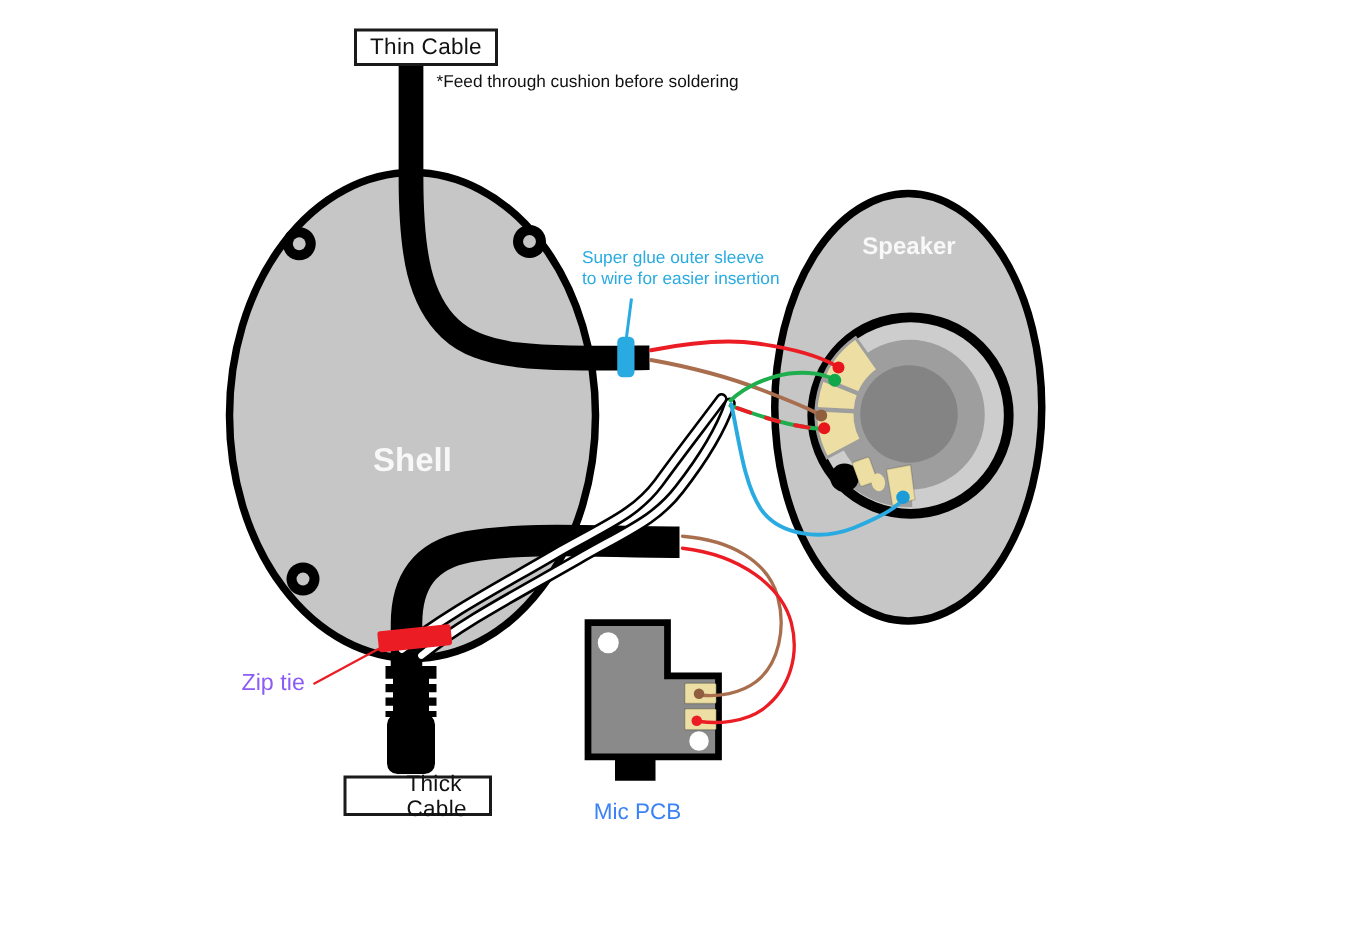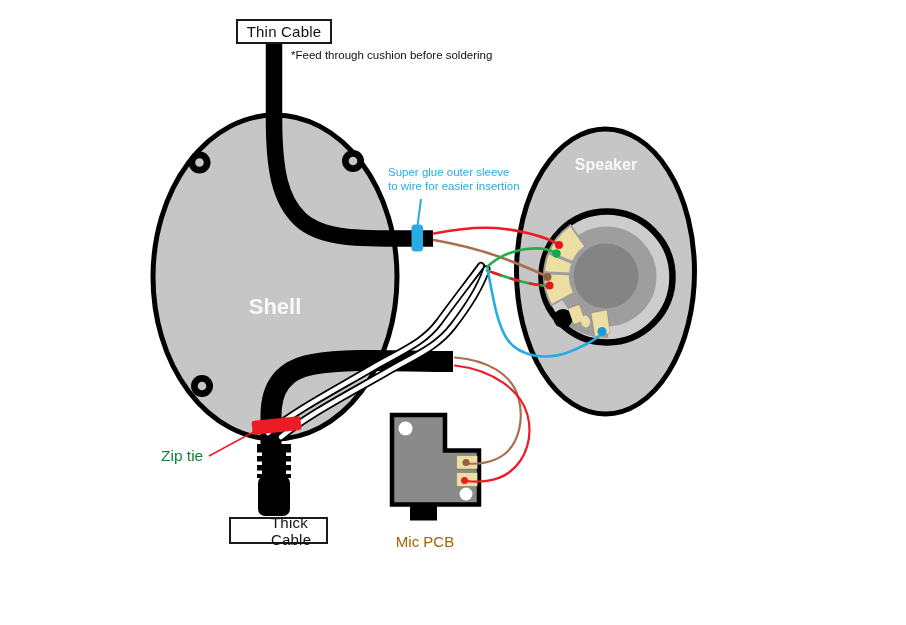--- a/index.html
+++ b/index.html
@@ -10,22 +10,22 @@
   #diagram-svg{position:absolute;left:0;top:0;}
   .lbl{position:absolute;white-space:nowrap;}
   .boxlabel{
     position:absolute;box-sizing:border-box;background:#ffffff;border:2px solid #1a1a1a;
     display:flex;align-items:center;justify-content:center;
     font-size:15px;color:#111;letter-spacing:.2px;
   }
   .note-black{font-size:11.5px;color:#111;}
   .note-blue{font-size:11.5px;color:#29abe2;line-height:14px;}
   .big-white{color:#f8f8f8;text-align:center;font-weight:bold;}
-  .red-label{font-size:15.5px;color:#15803d;}
-  .pcb-label{font-size:15px;color:#a16207;text-align:center;line-height:21px;}
+  .red-label{font-size:15.5px;color:#8b5cf6;}
+  .pcb-label{font-size:15px;color:#3b82f6;text-align:center;line-height:21px;}
 </style>
 </head>
 <body>
 
 <div id="canvas">
 
   <svg id="diagram-svg" width="906" height="625" viewBox="0 0 906 625">
 
     <ellipse cx="275" cy="277" rx="122" ry="162" fill="#c6c6c6" stroke="#000" stroke-width="5"></ellipse>
     <g>

